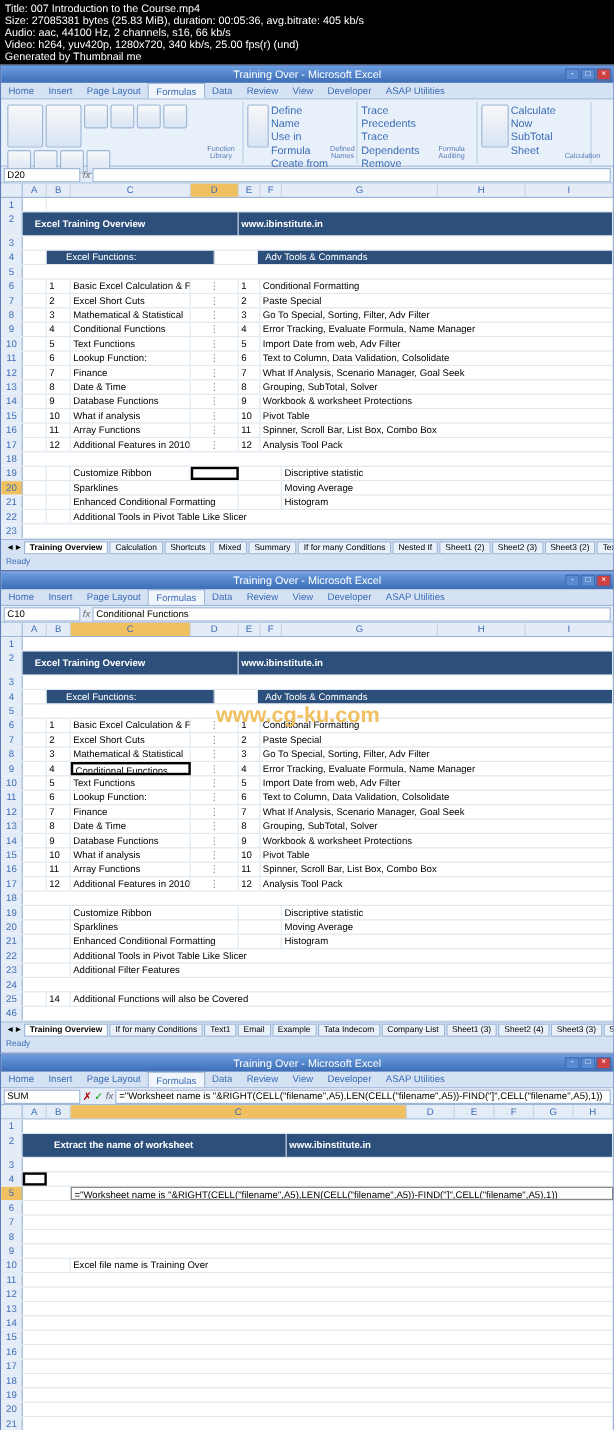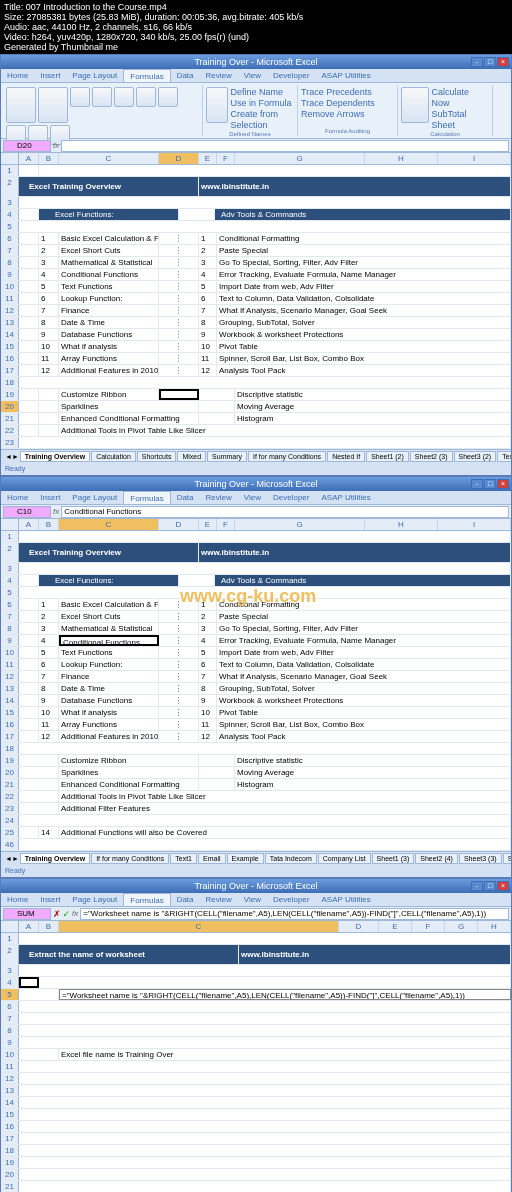--- a/index.html
+++ b/index.html
@@ -7,28 +7,28 @@
 .video-info{background:#000;color:#fff;padding:2px 4px;font-size:8px;line-height:10px}
 .excel-window{border:1px solid #5a7ab8;background:#e4ecf7}
 .title-bar{background:linear-gradient(#6b9de0,#3d6db5);color:#fff;height:14px;display:flex;align-items:center;justify-content:center;font-size:8px;position:relative}
 .title-bar .controls{position:absolute;right:2px;display:flex;gap:1px}
 .title-bar .ctrl{width:12px;height:10px;background:#5a8ad0;border:1px solid #3d6db5;font-size:7px;text-align:center;line-height:8px}
 .title-bar .ctrl.close{background:#d04040}
 .ribbon-tabs{background:#d4e2f4;display:flex;height:14px;border-bottom:1px solid #a0b8d8}
 .ribbon-tab{padding:2px 6px;font-size:8px;color:#3d6db5;cursor:pointer}
 .ribbon-tab.active{background:#f0f5fc;border-top:1px solid #a0b8d8;border-left:1px solid #a0b8d8;border-right:1px solid #a0b8d8}
 .ribbon{background:#e8f0fa;height:56px;display:flex;border-bottom:1px solid #a0b8d8;padding:2px}
-.ribbon-group{border-right:1px solid #c0d0e8;padding:2px 3px;display:flex;flex-direction:column;font-size:7px}
+.ribbon-group{border-right:1px solid #c0d0e8;padding:2px 3px;display:flex;flex-direction:row;font-size:7px}
 .ribbon-group .icons{display:flex;gap:2px;flex-wrap:wrap}
 .ribbon-icon{width:20px;height:20px;background:linear-gradient(#f8f8f8,#d8e4f4);border:1px solid #a0b8d8;border-radius:2px}
 .ribbon-icon.lg{width:30px;height:36px}
 .ribbon-label{text-align:center;color:#5a7ab8;font-size:6px;margin-top:auto}
 .ribbon-links{font-size:7px;color:#3d6db5;line-height:11px}
 .formula-bar{background:#e4ecf7;height:14px;display:flex;align-items:center;border-bottom:1px solid #a0b8d8;gap:2px;padding:0 2px}
-.name-box{width:48px;height:12px;background:#f0abfc;border:1px solid #a0b8d8;font-size:8px;padding:0 13px}
+.name-box{width:64px;height:12px;background:#ffffff;border:1px solid #a0b8d8;font-size:8px;padding:0 2px}
 .fx-label{font-style:italic;font-size:8px;color:#666}
 .formula-input{flex:1;background:#fff;border:1px solid #a0b8d8;height:12px;font-size:8px;padding:0 2px}
 .col-headers{display:flex;background:#e4ecf7;height:12px;border-bottom:1px solid #a0b8d8}
 .corner{width:18px;border-right:1px solid #a0b8d8}
 .col-h{flex:1;text-align:center;font-size:8px;border-right:1px solid #c8d4e8;color:#3d6db5;line-height:12px}
 .col-h.sel{background:#f0c060}
 .sheet-body{background:#fff;position:relative}
 .row{display:flex;height:12px;border-bottom:1px solid #e0e8f0}
 .row-h{width:18px;text-align:center;font-size:8px;background:#e4ecf7;border-right:1px solid #a0b8d8;color:#3d6db5;line-height:12px}
 .row-h.sel{background:#f0c060}
@@ -609,21 +609,21 @@
       <div class="col-h">G</div>
       <div class="col-h">H</div>
 </div>
 <div class="sheet-body">
 <div class="row">
         <div class="row-h">1</div>
         <div class="cell" style="flex:1"></div>
       </div>
 <div class="row" style="height:20px">
         <div class="row-h">2</div>
-        <div class="cell banner" style="flex:0 0 220px;padding-left:10px;line-height:20px">Extract the name of worksheet</div>
+        <div class="cell banner" style="flex:0 0 220px;padding-left:26px;line-height:20px">Extract the name of worksheet</div>
         <div class="cell banner" style="flex:1;line-height:20px">www.ibinstitute.in</div>
       </div>
 <div class="row">
         <div class="row-h">3</div>
         <div class="cell" style="flex:1"></div>
       </div>
 <div class="row">
         <div class="row-h">4</div>
         <div class="cell selected-cell" style="flex:0 0 20px"></div>
         <div class="cell" style="flex:1"></div>

